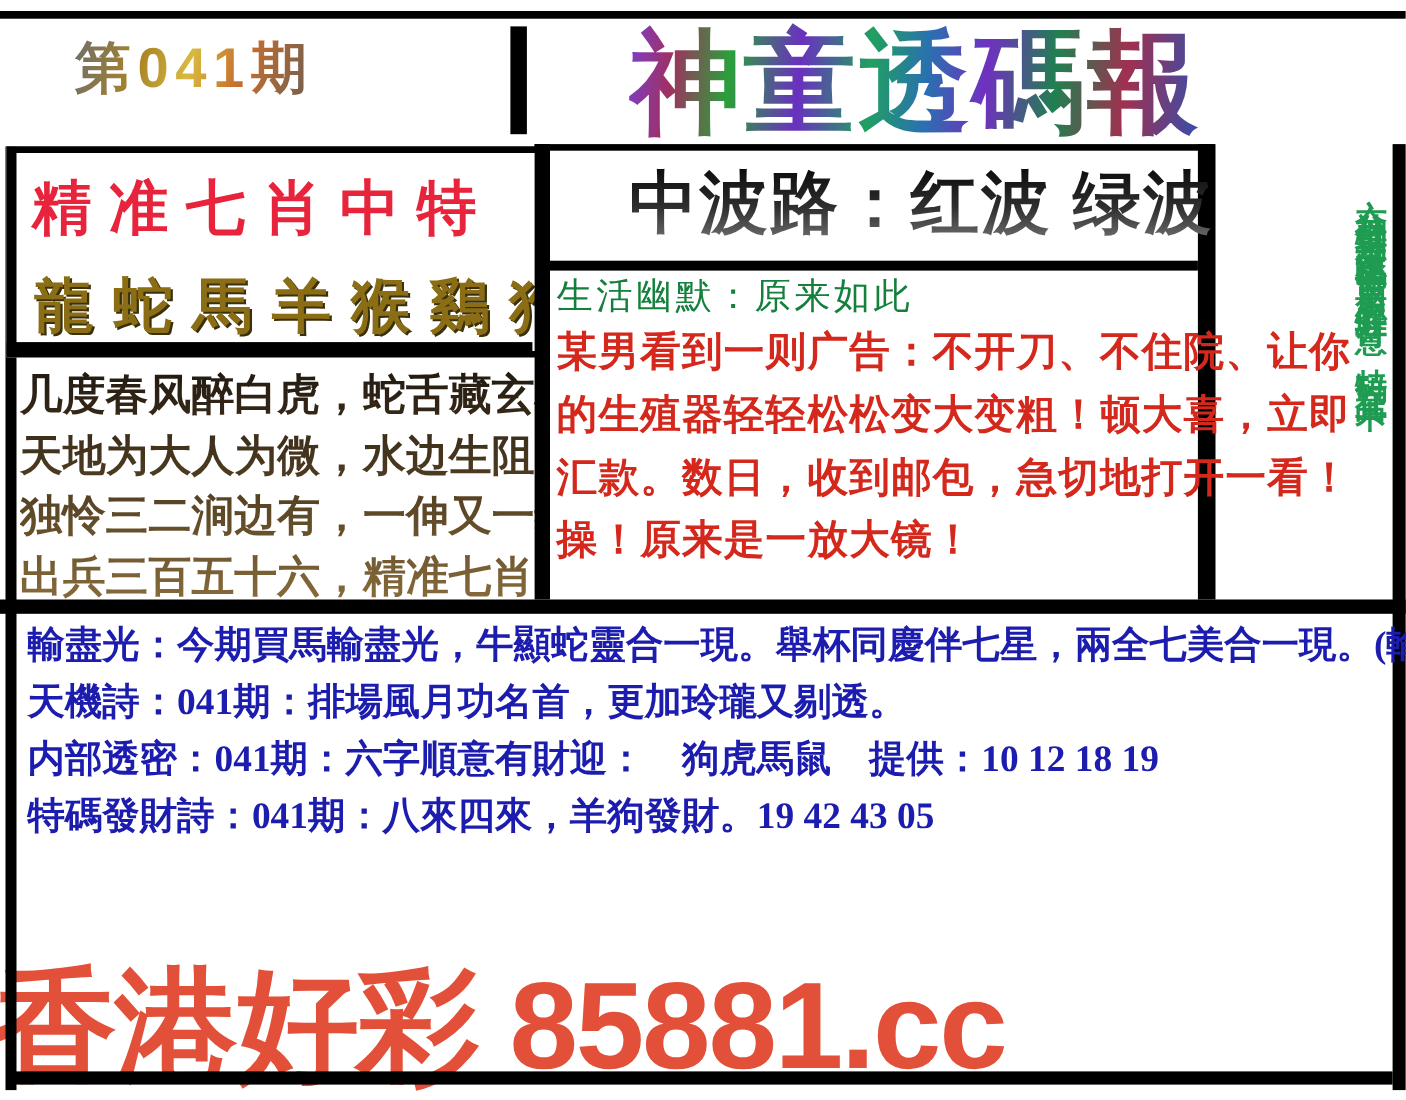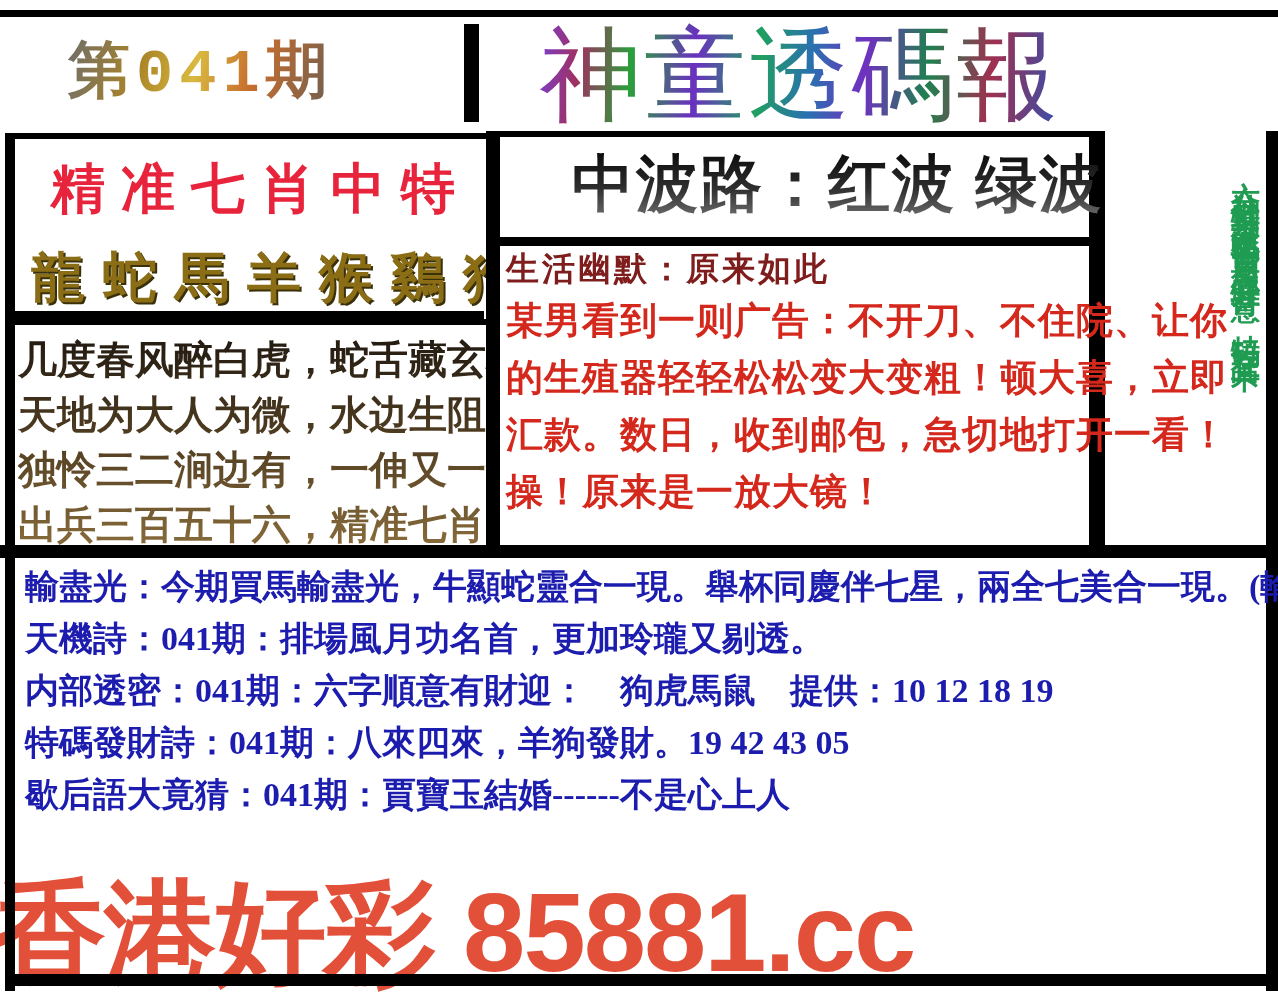--- a/index.html
+++ b/index.html
@@ -1,51 +1,51 @@
 <!DOCTYPE html>
 <html><head>
 <meta charset="utf-8">
 <style>
   html,body{margin:0;padding:0;}
   body{width:1278px;height:1000px;position:relative;background:#fff;overflow:hidden;
        font-family:"Liberation Sans",sans-serif;}
   .abs{position:absolute;}
   .bar{background:#000;}
   
-  .issue{left:68px;top:28px;font-family:Liberation Mono, monospace;font-weight:bold;
-         font-size:62px;letter-spacing:6px;
+  .issue{left:68px;top:28px;font-family:Liberation Sans, sans-serif;font-weight:bold;
+         font-size:51px;letter-spacing:6px;
          background:linear-gradient(105deg,#6d6d6d 0%,#a98428 28%,#d9b93f 48%,#c76f2e 68%,#6b5d52 100%);
          -webkit-background-clip:text;background-clip:text;color:transparent;white-space:nowrap;}
   .hdr-divider{left:464px;top:24px;width:15px;height:98px;}
-  .masthead{left:540px;top:8px;font-size:102px;font-weight:normal;letter-spacing:2px;white-space:nowrap;
+  .masthead{left:572px;top:8px;font-size:102px;font-weight:bold;letter-spacing:2px;white-space:nowrap;
          background:linear-gradient(95deg,#7a3fd0 0%,#a03060 8%,#2aa03a 18%,#6a30c0 30%,#20a060 42%,#2a70b0 52%,#7030c0 62%,#208050 74%,#a03050 86%,#3050b0 100%);
          -webkit-background-clip:text;background-clip:text;color:transparent;text-align:center;}
   .top-rule{left:0;top:10px;width:1278px;height:7px;}
   
   .lp-box{left:6px;top:133px;width:478px;height:180px;border:6px solid #000;border-left-width:9px;background:#fff;overflow:hidden;}
   .lp-headline{margin:14px 0 0 14px;font-size:54px;font-weight:bold;color:#e8243c;
-         letter-spacing:16px;white-space:nowrap;font-family:"Liberation Serif",serif;text-align:center;}
+         letter-spacing:16px;white-space:nowrap;font-family:"Liberation Serif",serif;}
   .lp-zodiac{margin:16px 0 0 16px;font-size:54px;font-weight:bold;color:#8a6d14;
          letter-spacing:18px;white-space:nowrap;text-shadow:2px 2px 0 #3a300a;}
   .lp-divider{left:6px;top:311px;width:478px;height:12px;}
   .left-border{left:5px;top:133px;width:10px;height:858px;}
   .lp-poem{left:18px;top:332px;width:470px;font-size:39px;font-weight:bold;line-height:55px;
          white-space:nowrap;
          background:linear-gradient(180deg,#201810 0%,#574324 55%,#8a6d3c 100%);
          -webkit-background-clip:text;background-clip:text;color:transparent;}
   
   .mp-top{left:486px;top:131px;width:618px;height:6px;}
   .mp-left{left:486px;top:131px;width:14px;height:414px;}
   .mp-right{left:1089px;top:131px;width:16px;height:414px;}
   .mp-header{left:508px;top:142px;font-size:62px;font-weight:bold;white-space:nowrap;letter-spacing:2px;
          background:linear-gradient(180deg,#0a0a0a 10%,#2e2e2e 55%,#7d7d7d 100%);
          -webkit-background-clip:text;background-clip:text;color:transparent;}
   .mp-header .flip{display:inline-block;transform:scaleX(-1);}
   .mp-rule{left:499px;top:237px;width:590px;height:9px;}
-  .mp-humor-title{left:506px;top:247px;font-size:33px;font-weight:bold;color:#7f1d1d;
+  .mp-humor-title{left:506px;top:247px;font-size:33px;font-weight:normal;color:#15803d;
          white-space:nowrap;font-family:"Liberation Serif",serif;letter-spacing:3px;}
   .mp-humor{left:506px;top:292px;width:580px;font-size:37px;font-weight:bold;color:#d5281c;
          line-height:57px;white-space:nowrap;font-family:"Liberation Serif",serif;letter-spacing:1px;}
   
   .rp{left:1106px;top:140px;width:160px;height:405px;writing-mode:vertical-rl;
       padding-top:18px;box-sizing:border-box;overflow:hidden;}
   .rp .col{display:inline-block;font-size:29px;font-weight:bold;color:#1f9c52;
       letter-spacing:6px;margin-left:16px;font-family:"Liberation Serif",serif;}
   .right-border{left:1266px;top:131px;width:12px;height:860px;}
   
@@ -100,17 +100,16 @@
   <span class="col">只要用心解开诗意，特码</span>
   <span class="col">在其中。</span>
 </div>
 
 <div class="abs bar bottom-bar"></div>
 <div class="abs bt">
   <div>輸盡光：今期買馬輸盡光，牛顯蛇靈合一現。舉杯同慶伴七星，兩全七美合一現。(輸)</div>
   <div>天機詩：041期：排場風月功名首，更加玲瓏又剔透。</div>
   <div>内部透密：041期：六字順意有財迎：　狗虎馬鼠　提供：10 12 18 19</div>
   <div>特碼發財詩：041期：八來四來，羊狗發財。19 42 43 05</div>
-  <div>歇后語大竟猜：041期：賈寶玉結婚------不是心上人</div>
 </div>
 <div class="abs bar bottom-border"></div>
 
 <div class="abs watermark">香港好彩 85881.cc</div>
 
 </body></html>

